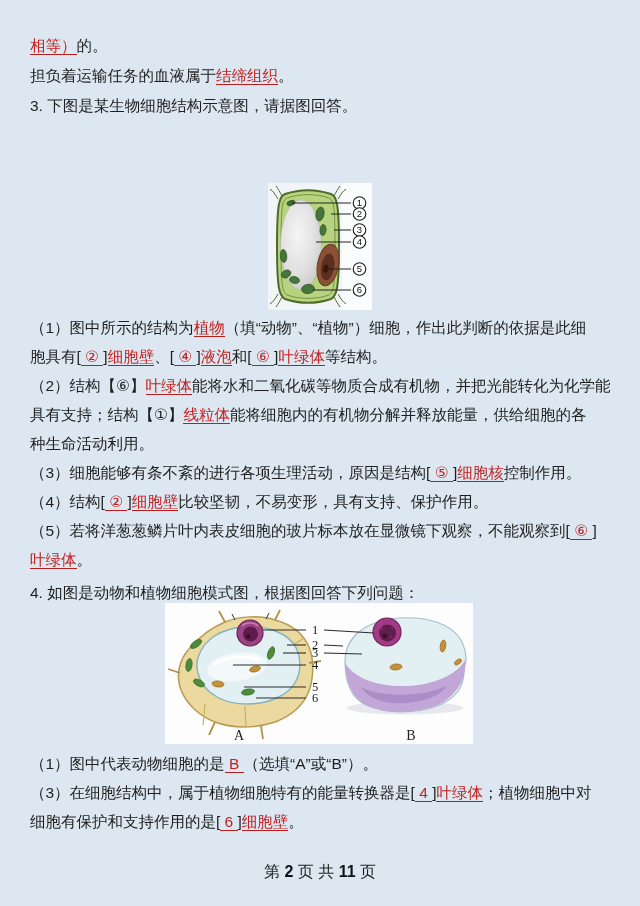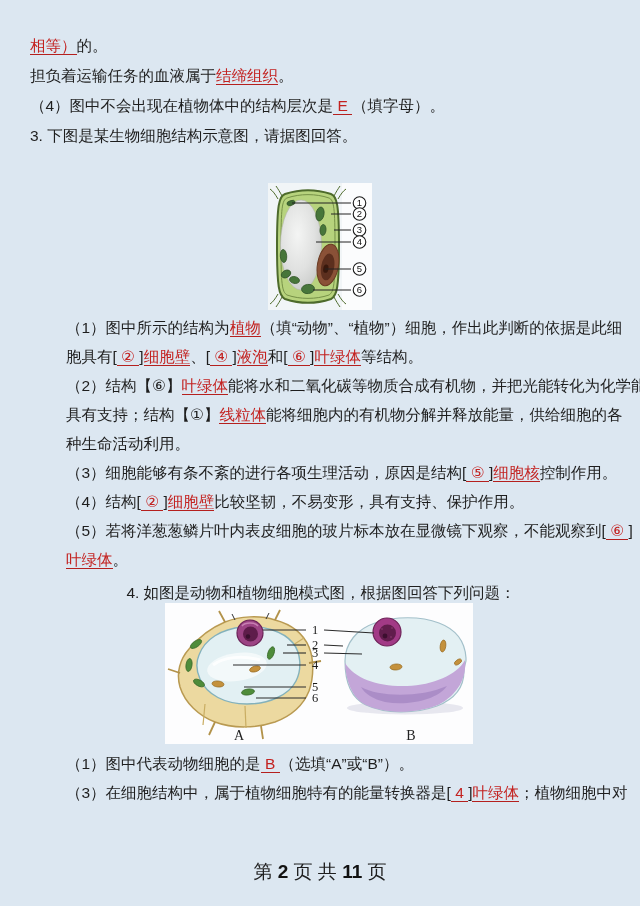--- a/index.html
+++ b/index.html
@@ -7,44 +7,43 @@
     width:640px;height:906px;
     background:#dce7f1;
     font-family:"Liberation Sans","DejaVu Sans",sans-serif;
     color:#1e1e1e;
     position:relative;
     overflow:hidden;
   }
   .page{position:absolute;left:0;top:0;width:566px;height:906px;}
   .tblock{position:absolute;left:30px;width:582px;}
   .line{white-space:pre;font-size:15.5px;line-height:30px;height:30px;letter-spacing:0;}
-  #block2 .line,#block4 .line{line-height:29px;height:29px;margin-left:36px;}
+  #block2 .line,#block4 .line{line-height:29px;height:29px;}
   .seg-normal{color:#1e1e1e;}
   .seg-answer{color:#c32220;border-bottom:1.6px solid #b5201e;white-space:pre;}
   .seg-bold{color:#111;font-weight:bold;}
   #block1{top:31px;}
   #block2{top:313px;}
-  #block3{top:578px;text-align:center;}
+  #block3{top:578px;}
   #block4{top:749px;}
   #footer{top:860px;left:0;width:640px;text-align:center;}
-  #footer .line{font-size:19px;height:24px;line-height:24px;}
+  #footer .line{font-size:16px;height:24px;line-height:24px;}
   .figure{position:absolute;}
   #figure1{left:268px;top:183px;width:104px;height:127px;}
   #figure2{left:165px;top:603px;width:308px;height:141px;}
   svg{display:block;}
 </style>
 </head>
 <body>
 
 <div class="page">
 
   <div id="block1" class="tblock">
       <div class="line"><span class="seg-answer">相等）</span><span class="seg-normal">的。</span></div>
       <div class="line"><span class="seg-normal">担负着运输任务的血液属于</span><span class="seg-answer">结缔组织</span><span class="seg-normal">。</span></div>
-      <div class="line"><span class="seg-normal">（4）图中不会出现在植物体中的结构层次是</span><span class="seg-answer"> E </span><span class="seg-normal">（填字母）。</span></div>
       <div class="line"><span class="seg-normal">3. 下图是某生物细胞结构示意图，请据图回答。</span></div>
     </div>
 
   <div id="figure1" class="figure">
     <svg viewBox="0 0 104 127" width="104" height="127">
       <defs>
         <radialGradient id="vac" cx="42%" cy="38%" r="75%">
           <stop offset="0%" stop-color="#f4f5f4"></stop>
           <stop offset="55%" stop-color="#e0e1e0"></stop>
           <stop offset="100%" stop-color="#c3c5c3"></stop>
@@ -207,19 +206,20 @@
       <g font-family="Liberation Serif, DejaVu Serif, serif" font-size="14" fill="#222" text-anchor="middle">
         <text x="74" y="137">A</text>
         <text x="246" y="137">B</text>
       </g>
     </svg>
   </div>
 
   <div id="block4" class="tblock">
       <div class="line"><span class="seg-normal">（1）图中代表动物细胞的是</span><span class="seg-answer"> B </span><span class="seg-normal">（选填“A”或“B”）。</span></div>
       <div class="line"><span class="seg-normal">（3）在细胞结构中，属于植物细胞特有的能量转换器是[</span><span class="seg-answer"> 4 </span><span class="seg-normal">]</span><span class="seg-answer">叶绿体</span><span class="seg-normal">；植物细胞中对</span></div>
+      <div class="line"><span class="seg-normal">细胞有保护和支持作用的是[</span><span class="seg-answer"> 6 </span><span class="seg-normal">]</span><span class="seg-answer">细胞壁</span><span class="seg-normal">。</span></div>
     </div>
 
   <div id="footer" class="tblock">
       <div class="line"><span class="seg-normal">第 </span><span class="seg-bold">2</span><span class="seg-normal"> 页 共 </span><span class="seg-bold">11</span><span class="seg-normal"> 页</span></div>
     </div>
 
 </div>
 
 </body></html>

